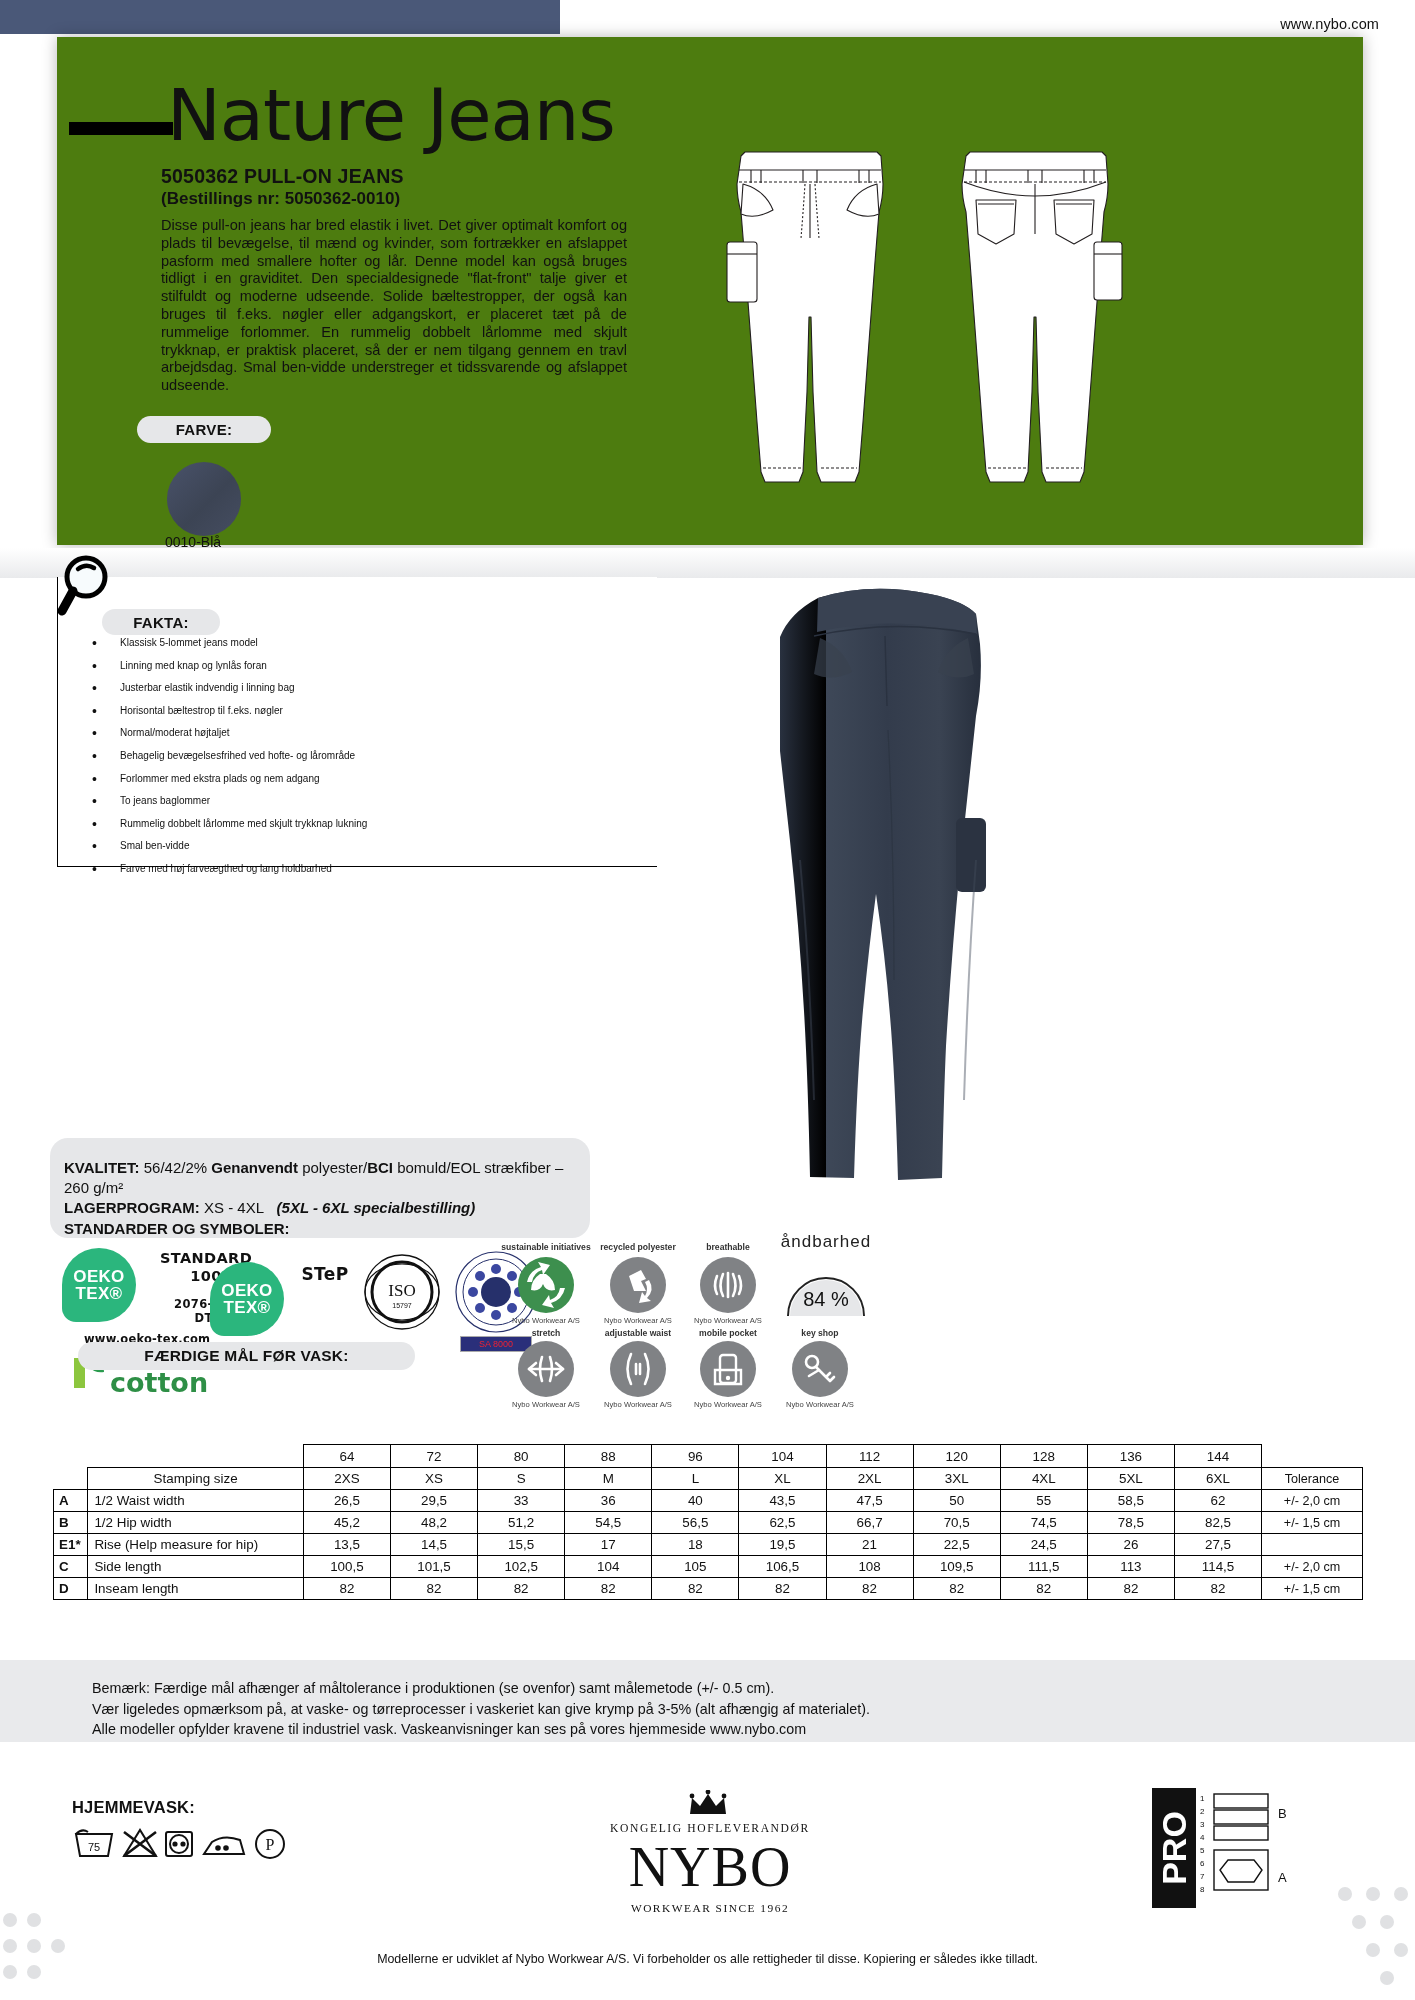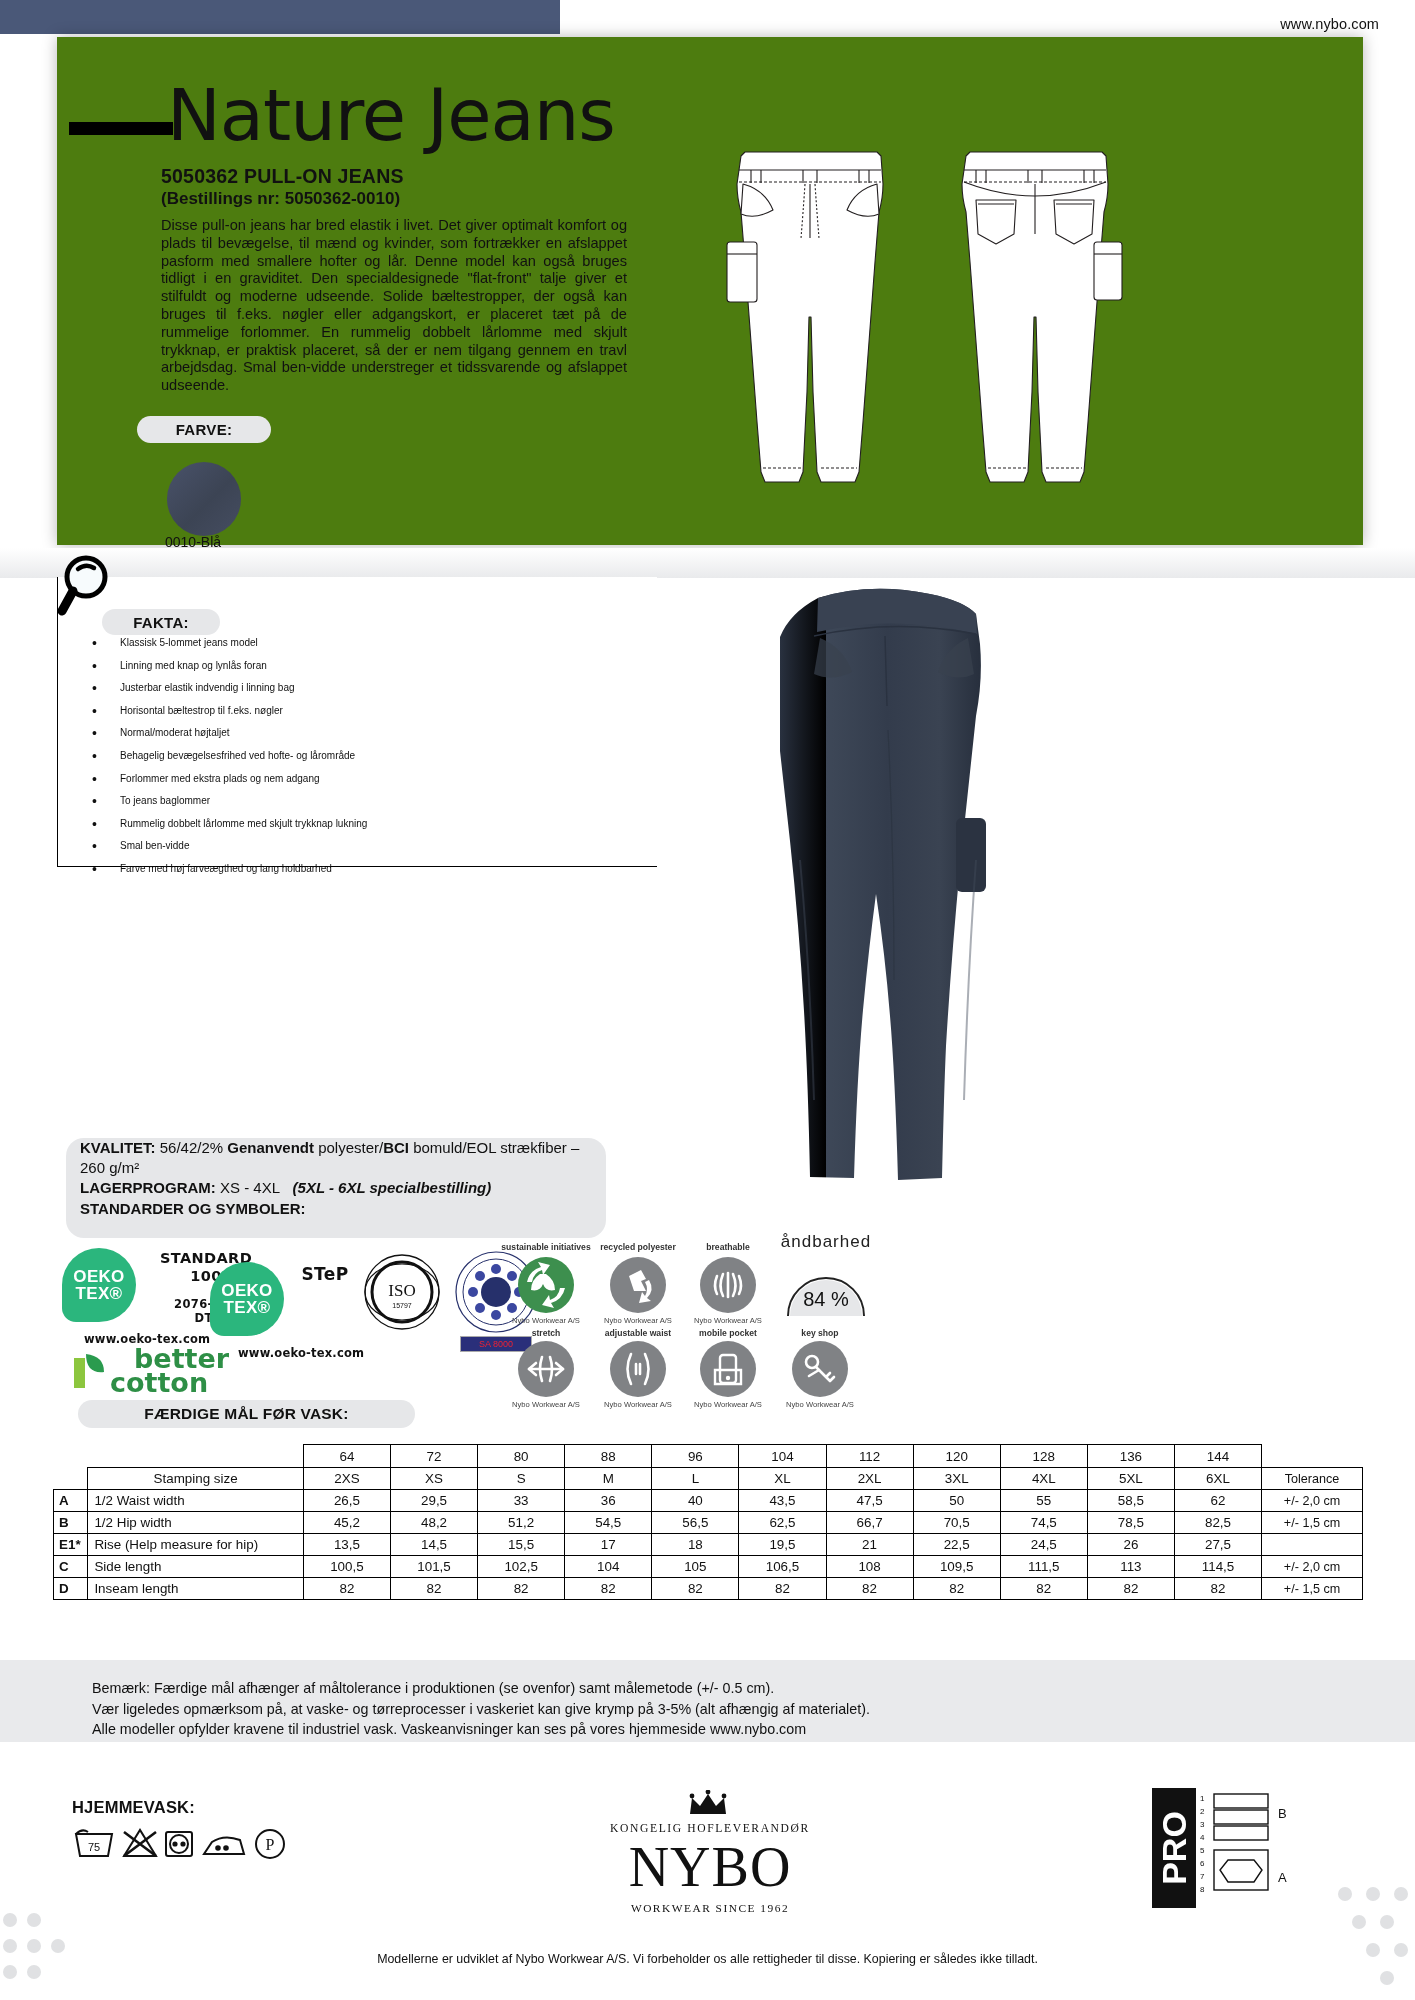--- a/index.html
+++ b/index.html
@@ -111,23 +111,23 @@
   }
   ul.facts li:before{
     content:"\2022"; position:absolute; left:4px; top:0; font-size:14px;
   }
 
   
   .photo{ position:absolute; left:780px; top:580px; width:330px; height:600px; }
 
   
   .kval-panel{
-    position:absolute; left:66px; top:1138px; width:540px; height:100px;
+    position:absolute; left:50px; top:1138px; width:540px; height:100px;
     background:#e6e7e9; border-radius:18px;
-    padding:0 0 0 14px;
+    padding:20px 0 0 14px;
   }
   .kv-line{ font-size:15px; line-height:19.5px; }
   .kv-line b{ font-weight:bold; }
   .kv-l3{ font-size:15px; line-height:21px; }
   .kv-ital{ font-style:italic; font-weight:bold; }
 
   
   .logos{ position:absolute; left:62px; top:1240px; width:1080px; height:165px; }
   .oeko-leaf{
     position:absolute; width:74px; height:74px;
@@ -146,21 +146,21 @@
     position:absolute; width:96px; text-align:center;
     font-size:8.6px; font-weight:bold; color:#333;
   }
   .pict-sub{
     position:absolute; width:96px; text-align:center;
     font-size:7.6px; color:#444;
   }
 
   
   .maal-pill{
-    position:absolute; left:78px; top:1400px;
+    position:absolute; left:78px; top:1342px;
     width:337px; height:28px; border-radius:14px; background:#e6e7e9;
     display:flex; align-items:center; justify-content:center;
     font-size:15.5px; font-weight:bold; letter-spacing:.2px;
   }
   table.sizes{
     position:absolute; left:53px; top:1444px; width:1310px;
     border-collapse:collapse; font-size:13.4px;
   }
   table.sizes td, table.sizes th{
     border:1px solid #000; text-align:center; height:22px; padding:0 2px;

